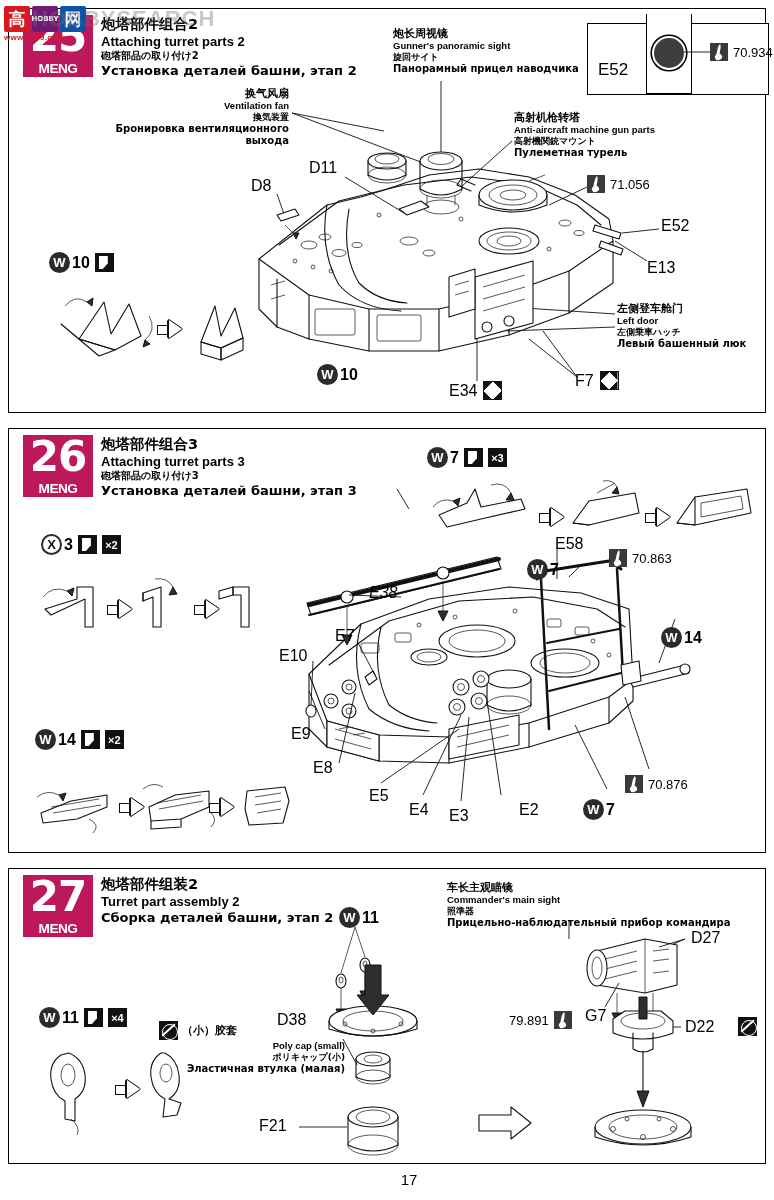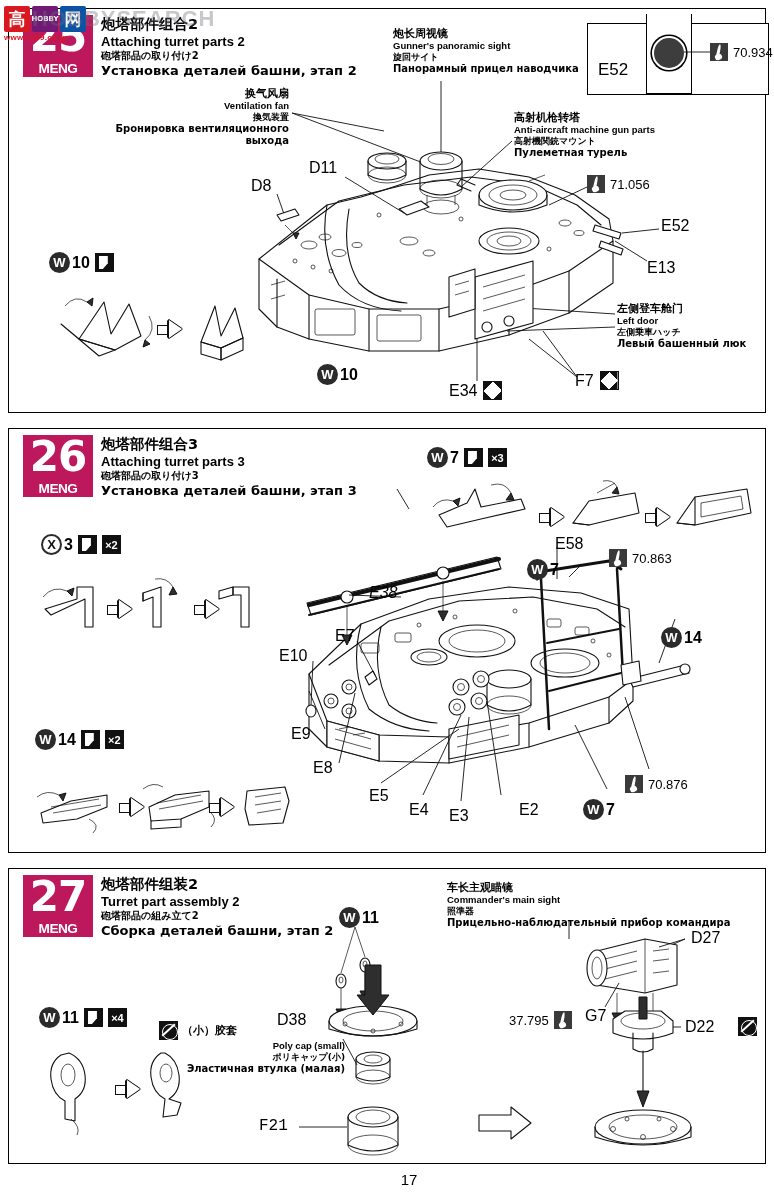--- a/index.html
+++ b/index.html
@@ -721,21 +721,20 @@
 
   <div class="panel" id="panel-27">
 
     <div class="step-block">
       <div class="step-num">27</div>
       <div class="step-brand">MENG</div>
     </div>
     <div class="step-titles">
       <div class="t-cn">炮塔部件组装2</div>
       <div class="t-en">Turret part assembly 2</div>
-      <div class="t-jp">砲塔部品の組み立て2</div>
       <div class="t-ru">Сборка деталей башни, этап 2</div>
     </div>
 
     <div class="callout" style="left:438px; top:12px; width:320px;">
       <div class="c-cn">车长主观瞄镜</div>
       <div class="c-en">Commander's main sight</div>
       <div class="c-jp">照準器</div>
       <div class="c-ru">Прицельно-наблюдательный прибор командира</div>
     </div>
 
@@ -763,21 +762,21 @@
       <ellipse class="thin" cx="131" cy="32" rx="6" ry="9"></ellipse>
     </svg>
     <div class="arrow-r" style="left:106px; top:212px;"></div>
 
     <div class="wbadge" style="left:330px; top:38px;">
       <div class="wcirc">W</div>
       <div class="wnum">11</div>
     </div>
 
     <div class="paint" style="left:500px; top:142px;">
-      <div class="paint-code">37.795</div>
+      <div class="paint-code">79.891</div>
       <div class="chip"></div>
     </div>
     <div class="plabel" style="left:576px; top:138px;">G7</div>
 
     <svg class="art" width="758" height="300">
 
       <line class="leader" x1="560" y1="70" x2="560" y2="52"></line>
       <line class="leader" x1="640" y1="86" x2="676" y2="70"></line>
 
       <g>
@@ -872,21 +871,21 @@
         <circle class="thin" cx="618" cy="250" r="2"></circle>
         <circle class="thin" cx="650" cy="250" r="2"></circle>
       </g>
 
       <g>
         <path class="fillw" d="M470 246 L502 246 L502 238 L522 254 L502 270 L502 262 L470 262 Z"></path>
       </g>
     </svg>
 
     <div class="plabel" style="left:268px; top:142px;">D38</div>
-    <div class="plabel" style="left:250px; top:248px;font-family:Liberation Mono, monospace;">F21</div>
+    <div class="plabel" style="left:250px; top:248px;">F21</div>
     <div class="plabel" style="left:682px; top:60px;">D27</div>
     <div class="label-with-icon" style="left:676px; top:148px;gap:24px;">
       <span>D22</span>
       <span class="polycap-icon"></span>
     </div>
   </div>
 
   <div class="pagenum">17</div>
 
 </div>

